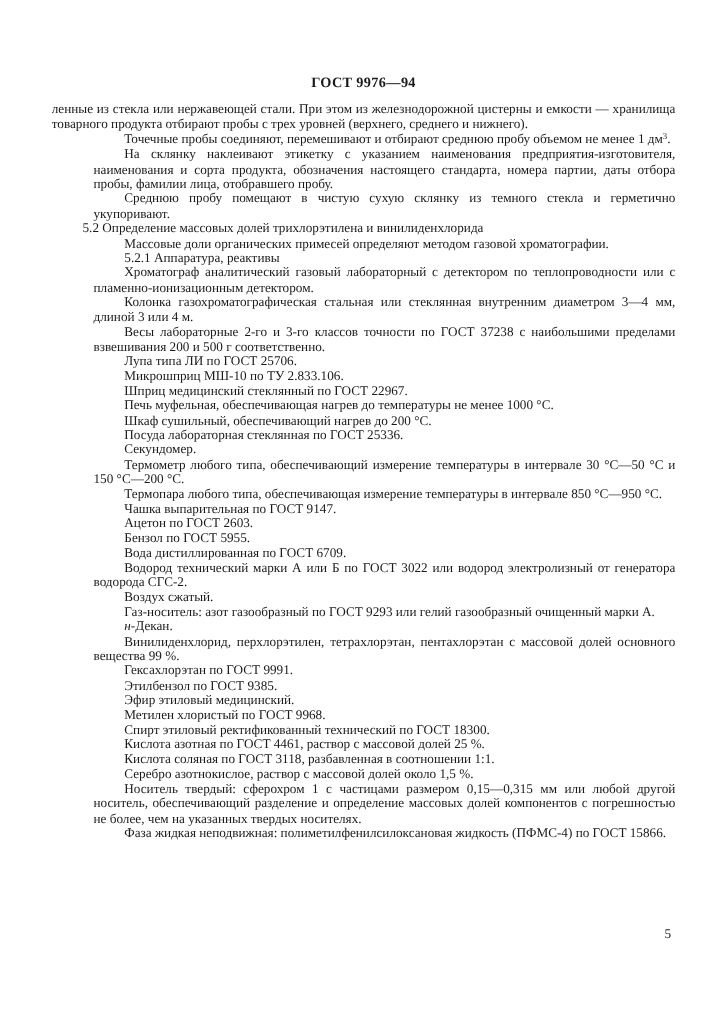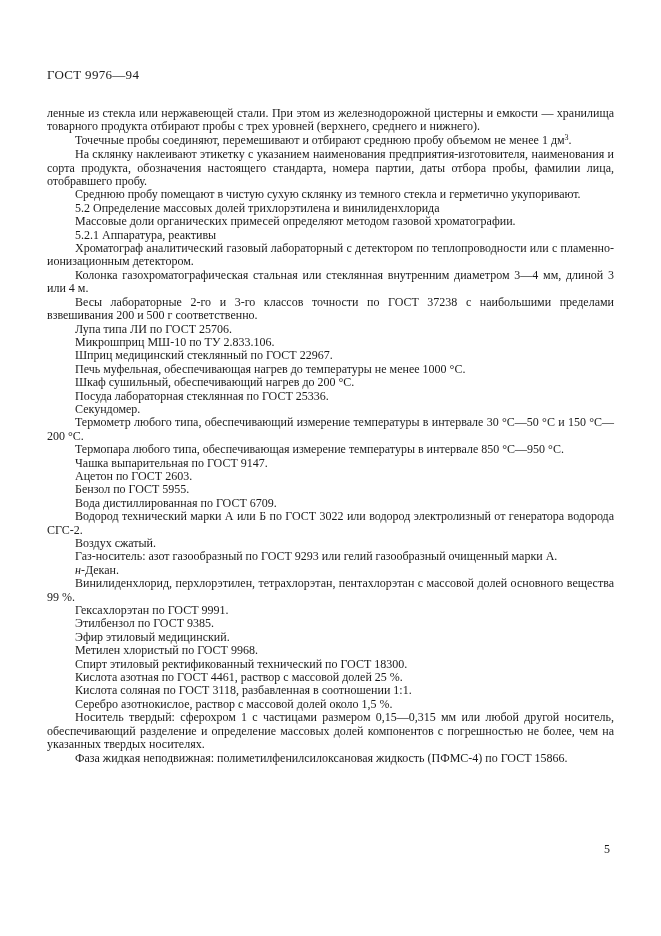--- a/index.html
+++ b/index.html
@@ -14,40 +14,41 @@
     background: #ffffff;
     font-family: "Liberation Serif", "DejaVu Serif", serif;
     color: #1a1a1a;
     overflow: hidden;
   }
   .doc-header {
     position: absolute;
     top: 67px;
     left: 47px;
     width: 567px;
-    text-align: left;
+    text-align: center;
     font-size: 13px;
-    font-weight: normal;
+    font-weight: bold;
     letter-spacing: 0.3px;
   }
   .doc-body {
     position: absolute;
-    top: 107px;
+    top: 93px;
     left: 47px;
     width: 567px;
     font-size: 12px;
     line-height: 13.4px;
     text-align: justify;
   }
   .doc-body p {
     margin: 0;
     padding: 0;
   }
   .doc-body p.indent {
     text-indent: 28px;
+    margin-left: 38px;
   }
   .doc-body p.noindent {
     text-indent: 0;
   }
   .doc-body p.heading {
     text-indent: 28px;
     font-weight: normal;
   }
   .sup {
     font-size: 8px;

